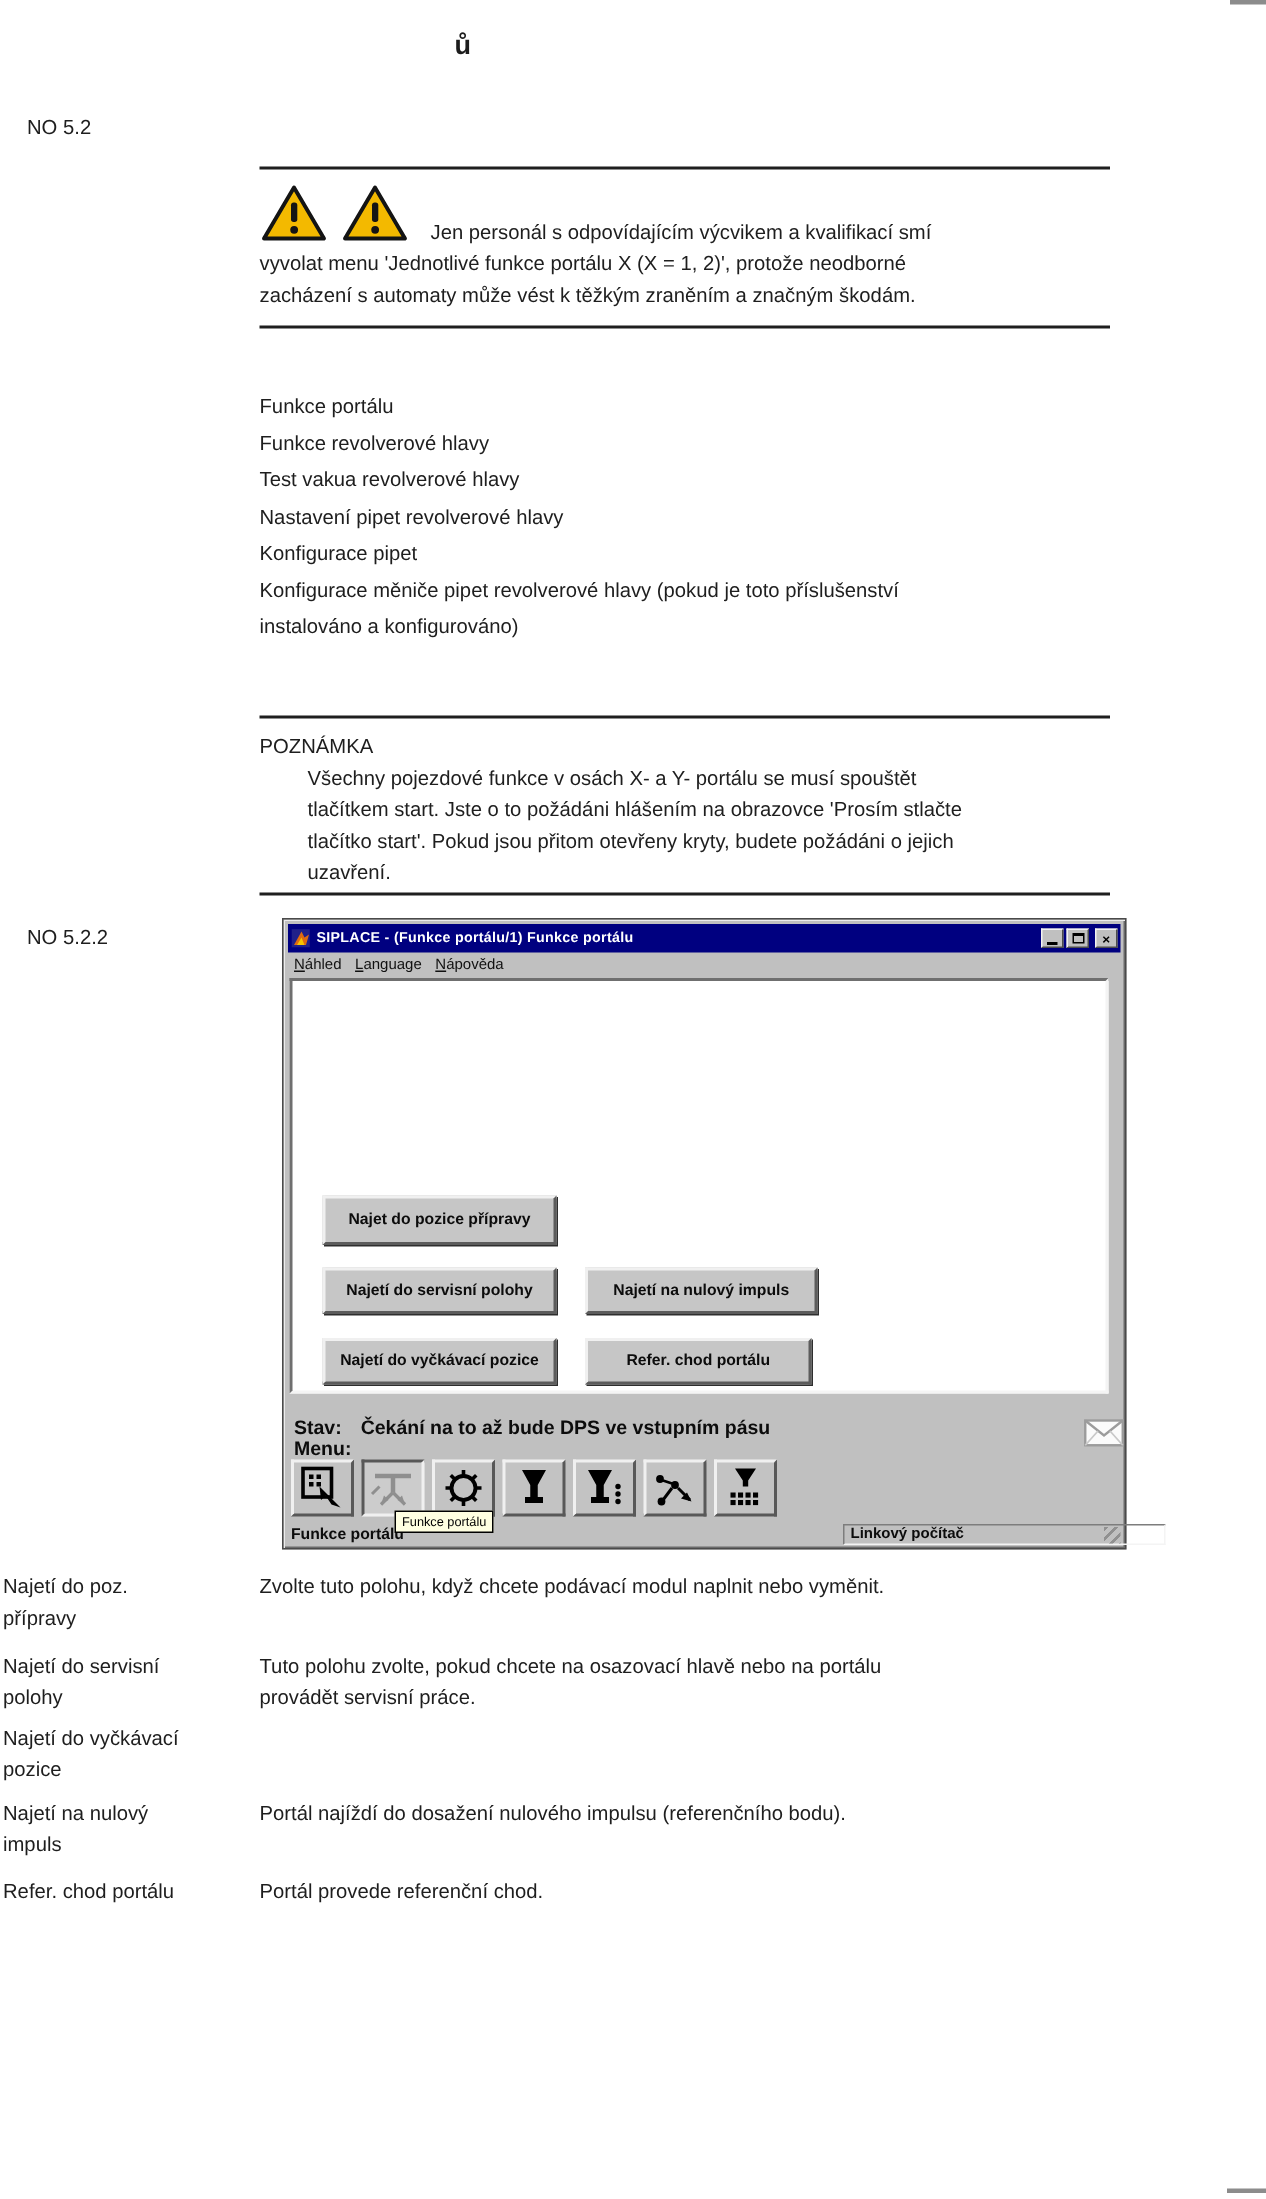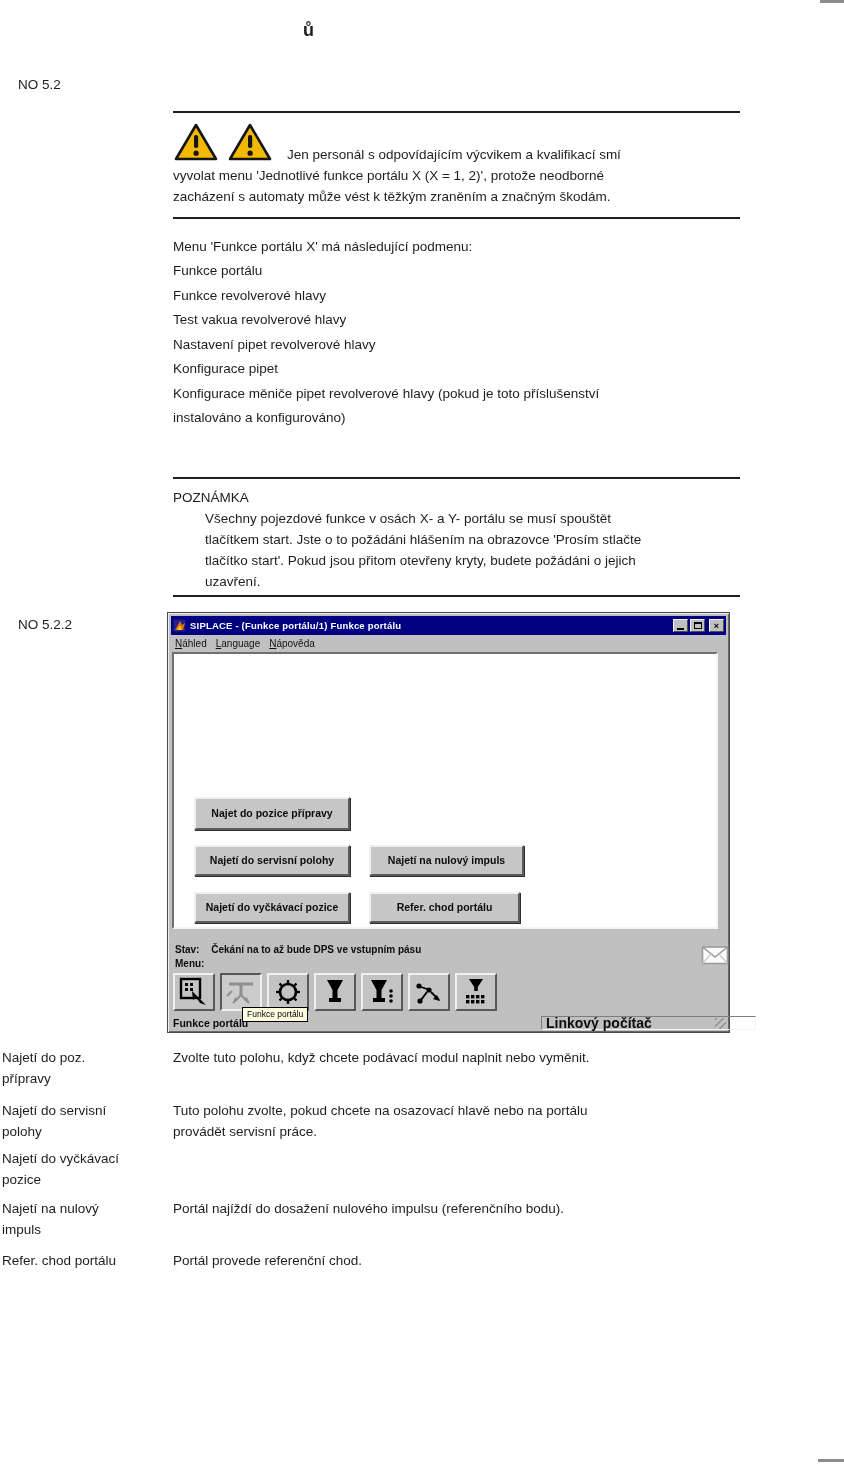--- a/index.html
+++ b/index.html
@@ -7,21 +7,21 @@
   body { font-family:"Liberation Sans","DejaVu Sans",sans-serif; color:#1c1c1c; }
   #canvas { position:relative; width:844px; height:1466px; background:#ffffff; overflow:hidden; }
   .abs { position:absolute; }
   .pre { white-space:pre-line; }
   .doc-text { font-size:13.5px; line-height:21px; color:#1e1e1e; }
   .rule { height:2px; background:#1f1f1f; }
   .crop { background:#8c8c8c; }
 
   
   #app-window {
-    left:167px; top:612px; width:563px; height:421px;
+    left:188px; top:612px; width:563px; height:421px;
     background:#c0c0c0; border:1px solid #4a4a4a;
     box-shadow: inset 1px 1px 0 #ececec, inset -1px -1px 0 #6a6a6a;
     font-family:"Liberation Sans",sans-serif;
   }
   .titlebar {
     position:absolute; left:3px; top:3px; right:3px; height:19px;
     display:flex; align-items:center; gap:4px; padding:0 2px;
   }
   .titlebar-text { color:#fff; font-size:9.5px; font-weight:bold; letter-spacing:.2px;
     flex:1; overflow:hidden; white-space:nowrap; }
@@ -42,42 +42,42 @@
     position:absolute; left:4px; top:39px; width:546px; height:277px; background:#fff;
     border:2px solid; border-color:#6f6f6f #f4f4f4 #f4f4f4 #6f6f6f;
   }
   .win-btn {
     position:absolute; background:#c6c6c6; color:#0c0c0c;
     border:2px solid; border-color:#f0f0f0 #5c5c5c #5c5c5c #f0f0f0;
     box-shadow:1px 1px 0 #2e2e2e;
     font-size:10.5px; font-weight:bold; display:flex; align-items:center; justify-content:center;
     text-align:center; line-height:11px;
   }
-  .status-line { position:absolute; font-size:10px; font-weight:bold; color:#0c0c0c; white-space:nowrap; }
+  .status-line { position:absolute; font-size:13px; font-weight:bold; color:#0c0c0c; white-space:nowrap; }
   .toolbar { position:absolute; left:5px; top:360px; display:flex; gap:5px; }
   .tool-btn {
     width:42px; height:38px; background:#c3c3c3;
     border:2px solid; border-color:#f0f0f0 #585858 #585858 #f0f0f0;
     display:flex; align-items:center; justify-content:center;
   }
   .tool-btn.pressed { border-color:#585858 #f0f0f0 #f0f0f0 #585858; background:#cccccc; }
   .tooltip {
     position:absolute; left:74px; top:394px; z-index:6;
     background:#ffffe1; border:1px solid #000; color:#000;
     font-size:8.5px; padding:1px 4px 2px 4px; white-space:nowrap;
   }
   .statusbar {
     position:absolute; left:3px; right:3px; top:403px; height:15px;
     font-size:10.5px; font-weight:bold; color:#0c0c0c;
   }
   .statusbar-left { position:absolute; left:2px; top:1px; white-space:nowrap; }
   .statusbar-box {
     position:absolute; left:370px; top:0; width:215px; height:14px;
     border:1px solid; border-color:#7d7d7d #f4f4f4 #f4f4f4 #7d7d7d;
-    padding:0 4px; font-size:14px; line-height:12px; white-space:nowrap;
+    padding:0 4px; font-size:10px; line-height:12px; white-space:nowrap;
   }
   .resize-grip {
     position:absolute; right:0; top:2px; width:11px; height:11px;
     background:repeating-linear-gradient(135deg,#909090 0 2px,transparent 2px 5px);
   }
 
   
   .warn-icons { position:absolute; left:0; top:2px; display:flex; gap:8px; }
   .warn-text { padding-top:24px; text-indent:114px; }
 
@@ -114,21 +114,20 @@
         <circle cx="23.1" cy="31.2" r="2.6" fill="#141414"></circle>
       </svg>
     </div>
     <div class="doc-text pre warn-text">Jen personál s odpovídajícím výcvikem a kvalifikací smí
 vyvolat menu 'Jednotlivé funkce portálu X (X = 1, 2)', protože neodborné
 zacházení s automaty může vést k těžkým zraněním a značným škodám.</div>
   </div>
 
   <div class="abs rule" style="left:173px; top:217px; width:567px;"></div>
 
-  <div class="abs doc-text" style="left:173px; top:236px; width:590px;">Menu 'Funkce portálu X' má následující podmenu:</div>
   <div class="abs doc-text pre" style="left:173px; top:259px; width:590px; line-height:24.5px;">Funkce portálu
 Funkce revolverové hlavy
 Test vakua revolverové hlavy
 Nastavení pipet revolverové hlavy
 Konfigurace pipet
 Konfigurace měniče pipet revolverové hlavy (pokud je toto příslušenství
 instalováno a konfigurováno)</div>
 
   <div class="abs rule" style="left:173px; top:477px; width:567px;"></div>
   <div class="abs doc-text" style="left:173px; top:487px;">POZNÁMKA</div>

